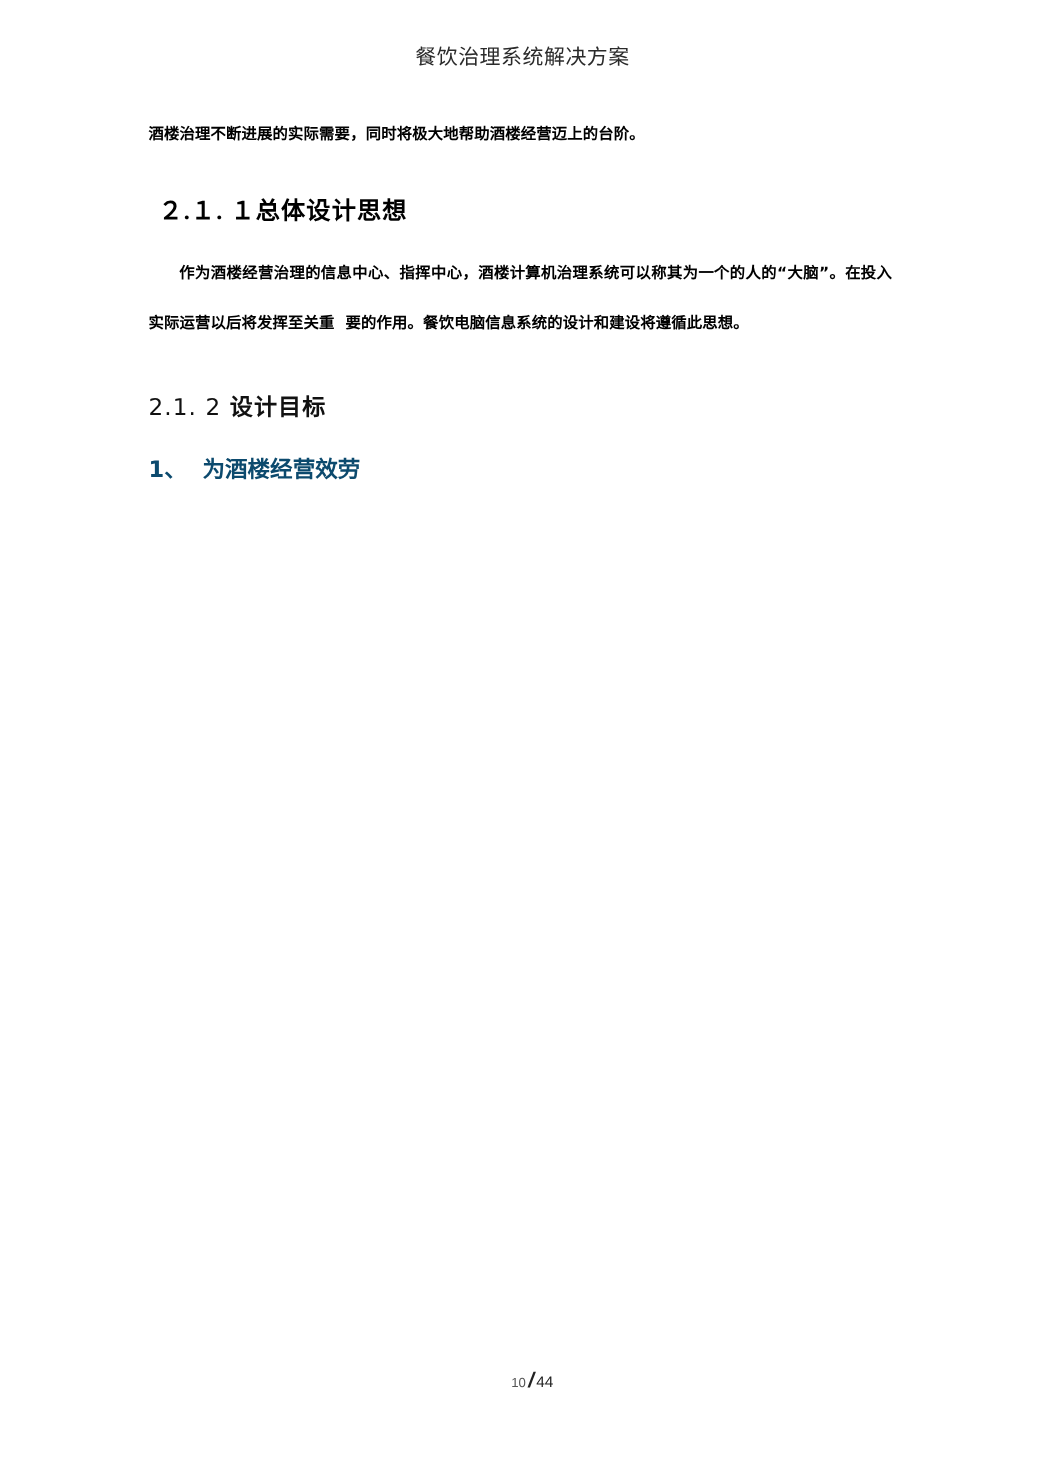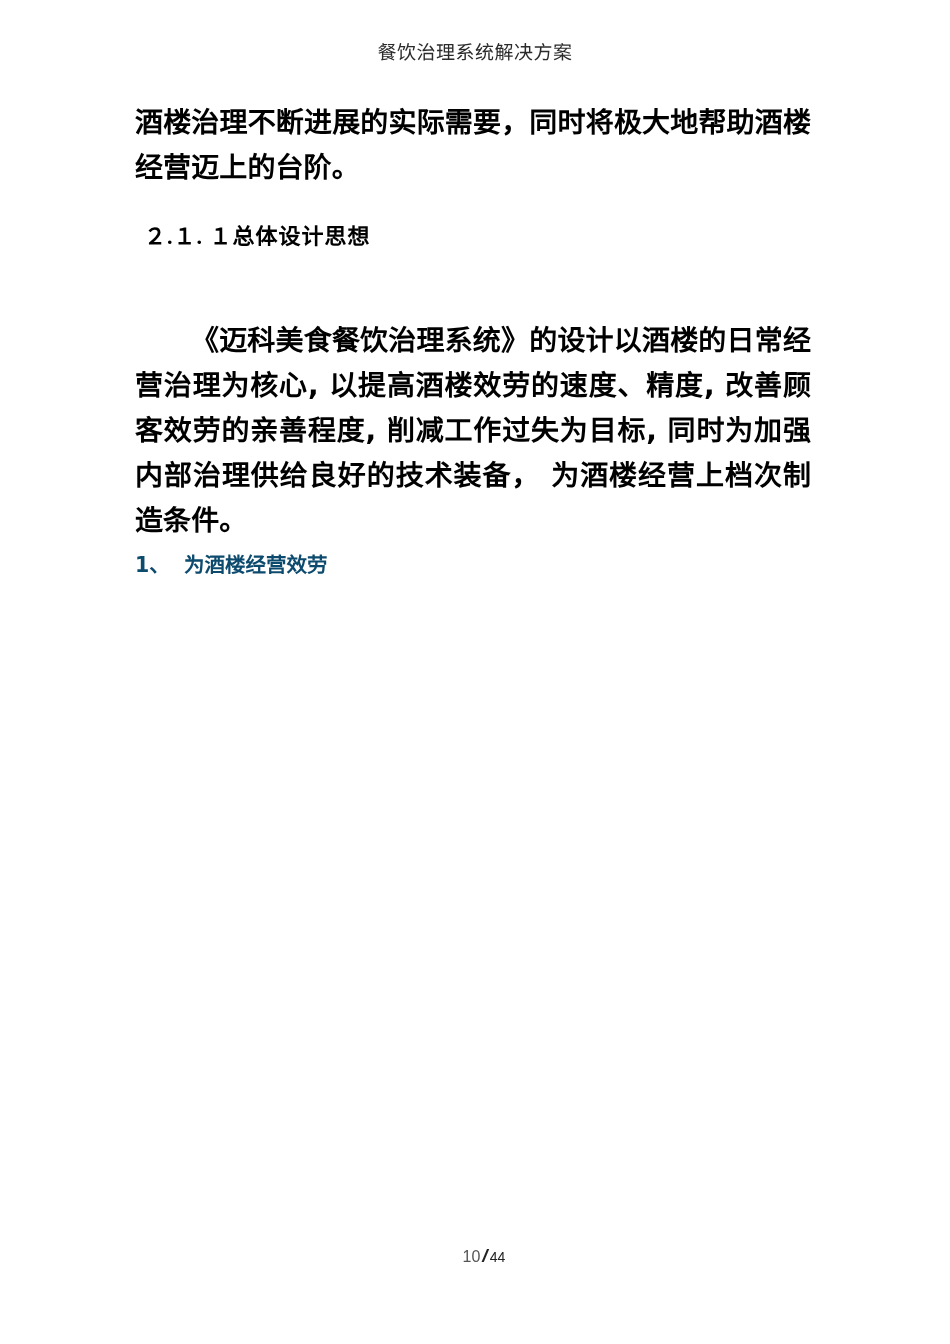--- a/index.html
+++ b/index.html
@@ -39,21 +39,21 @@
   .content {
     position: absolute;
     left: 135px;
     top: 100px;
     width: 676px;
   }
 
   .para {
     margin: 0;
     font-family: "DejaVu Sans", "Liberation Sans", sans-serif;
-    font-size: 28px;
+    font-size: 14px;
     line-height: 45px;
     color: #000000;
     text-align: justify;
     text-justify: inter-ideograph;
     font-weight: 700;
     letter-spacing: 0.1px;
     white-space: pre-wrap;
   }
 
   .para.indent1 { text-indent: 2em; }
@@ -107,21 +107,21 @@
     position: absolute;
     left: 0;
     top: 1227px;
     width: 950px;
     text-align: center;
     font-family: "Liberation Sans", "DejaVu Sans", sans-serif;
     color: #3a3a3a;
     white-space: pre;
   }
   .page-footer .cur {
-    font-size: 16px;
+    font-size: 12px;
     vertical-align: baseline;
     color: #555555;
   }
   .page-footer .sep {
     font-size: 19px;
     font-weight: 700;
     font-style: italic;
     padding: 0 2px;
     color: #222222;
   }
@@ -140,28 +140,29 @@
   <div class="content">
 
     <p class="para noindent">酒楼治理不断进展的实际需要，同时将极大地帮助酒楼经营迈上的台阶。</p>
 
     <div class="spacer-md"></div>
 
     <h2 class="heading-bold">２.１. １总体设计思想</h2>
 
     <div class="spacer-sm"></div>
 
+    <p class="para indent1"><span>作为酒楼经营治理的信息中心、指挥中心，酒楼计算机治理系统可以称其为一个的人的“大脑”。在投入实际运营以后将发挥至关重  要的作用。</span><span>餐饮电脑信息系统的设计和建设将遵循此思想。</span></p>
 
 
     <div class="spacer-lg"></div>
 
+    <h2 class="heading-light"><span>2.1. 2 </span><span class="cjk">设计目标</span></h2>
 
     <div class="spacer-sm"></div>
 
-    <p class="para indent1">《迈科美食餐饮治理系统》的设计以酒楼的日常经营治理为核心, 以提高酒楼效劳的速度、精度, 改善顾客效劳的亲善程度, 削减工作过失为目标, 同时为加强内部治理供给良好的技术装备， 为酒楼经营上档次制造条件。</p>
 
 
     <p class="list-line">1、  为酒楼经营效劳</p>
 
   </div>
 
   <div class="page-footer">
     <span class="cur">10</span><span class="sep">/</span><span class="total">44</span>
   </div>
 

